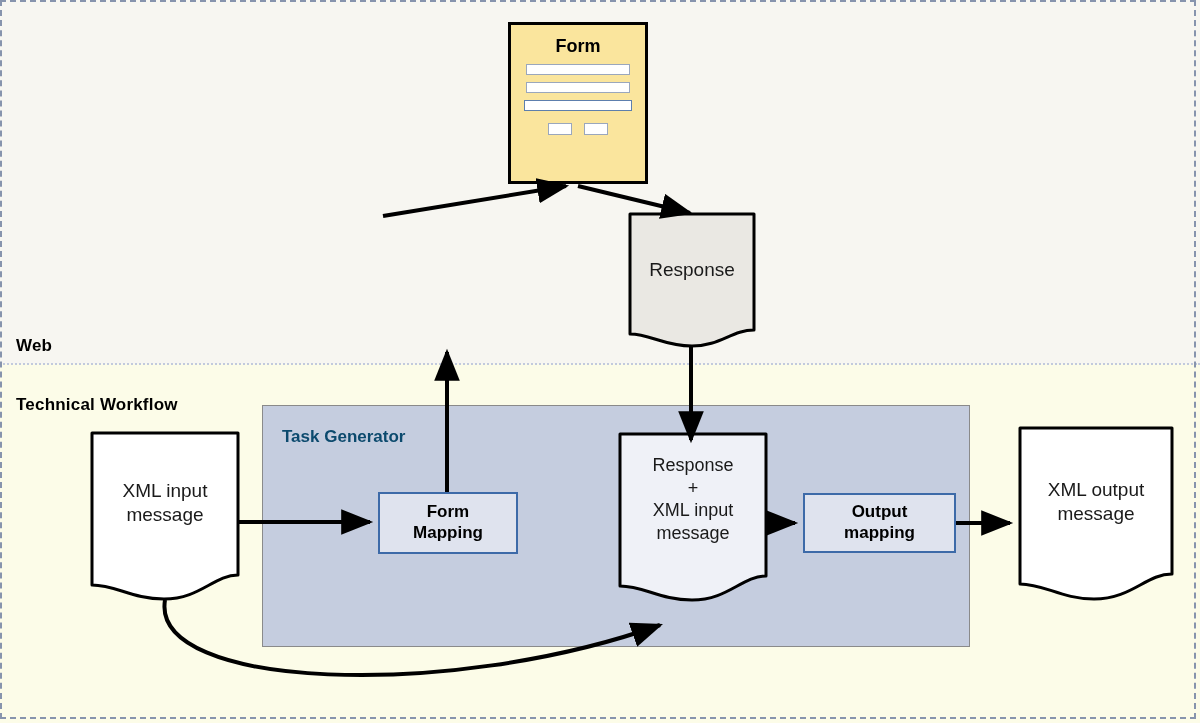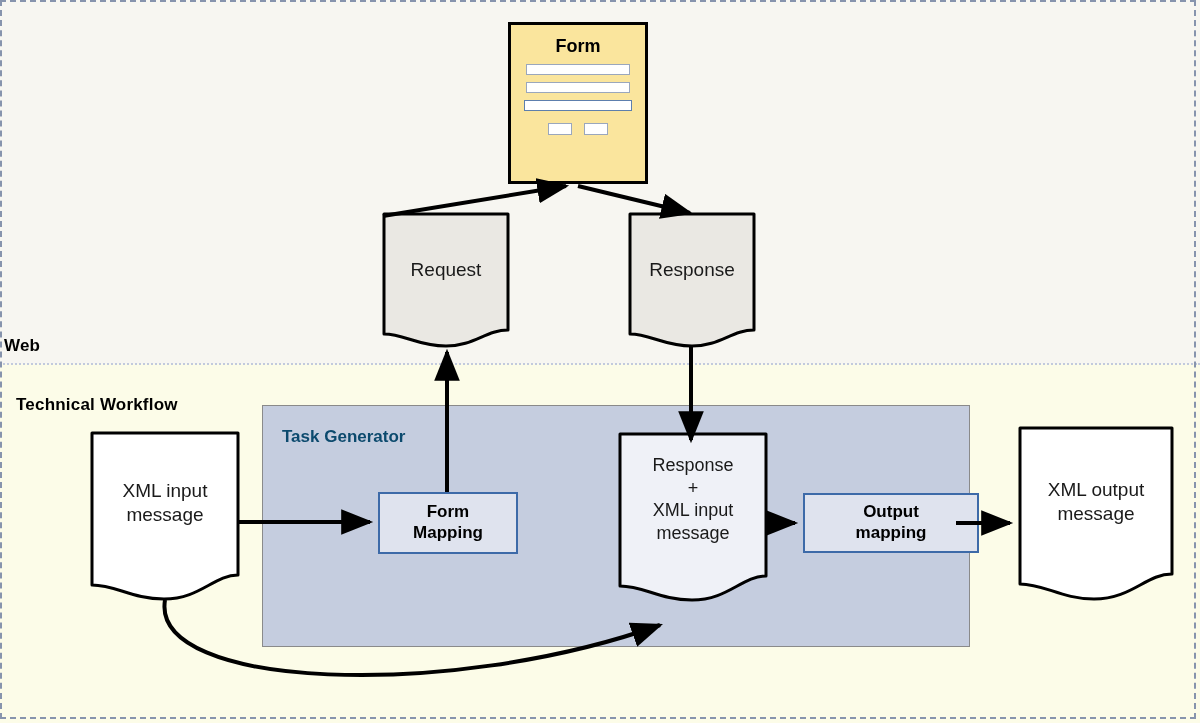--- a/index.html
+++ b/index.html
@@ -7,21 +7,21 @@
   #canvas{position:relative;width:1200px;height:723px;overflow:hidden;background:#f7f6f1;}
 
   
   .band{position:absolute;left:0;width:1200px;}
   #band-web{top:0;height:364px;background:#f7f6f1;}
   #band-tech{top:364px;height:359px;background:#fcfce8;}
   .band-divider{position:absolute;left:0;width:1200px;height:0;border-top:2px dotted #c2cadd;top:363px;}
   .outer-frame{position:absolute;left:0;top:0;width:1196px;height:719px;border:2px dashed #8794ad;box-sizing:border-box;pointer-events:none;}
 
   .band-label{position:absolute;font-weight:bold;font-size:17px;color:#000;letter-spacing:.2px;}
-  #lbl-web{left:4px;top:336px;}
+  #lbl-web{left:16px;top:336px;}
   #lbl-tech{left:16px;top:381px;margin-top:14px;}
 
   
   #task-generator{position:absolute;left:262px;top:405px;width:708px;height:242px;
      background:#c5cddf;border:1px solid #8a8a8a;box-sizing:border-box;}
   #task-generator-label{position:absolute;left:282px;top:427px;font-weight:bold;font-size:17px;color:#0c4a6e;}
 
   
   .node{position:absolute;box-sizing:border-box;display:flex;align-items:center;justify-content:center;text-align:center;}
 
@@ -32,21 +32,21 @@
   .form-field{background:#ffffff;border:1px solid #9aa7bd;height:11px;margin:7px auto 0 auto;box-sizing:border-box;}
   #form-field-1{width:104px;}
   #form-field-2{width:104px;}
   #form-field-3{width:108px;border-color:#5d7fad;}
   .form-buttons{display:flex;justify-content:center;gap:12px;margin-top:12px;}
   .form-button{width:24px;height:12px;background:#ffffff;border:1px solid #9aa7bd;box-sizing:border-box;}
 
   
   .map-box{border:2px solid #3d6aa8;background:#dfe3ee;font-weight:bold;font-size:17px;color:#000;line-height:1.22;}
   #form-mapping{left:378px;top:492px;width:140px;height:62px;}
-  #output-mapping{left:803px;top:493px;width:176px;height:60px;}
+  #output-mapping{left:803px;top:493px;width:153px;height:60px;}
 
   
   .doc{position:absolute;}
   .doc svg{position:absolute;left:0;top:0;overflow:visible;}
   .doc-label{position:absolute;left:0;width:100%;text-align:center;font-size:19px;color:#1a1a1a;line-height:1.26;}
 
   #doc-request{left:382px;top:212px;width:128px;height:136px;}
   #doc-request .doc-label{top:46px;}
   #doc-response{left:628px;top:212px;width:128px;height:136px;}
   #doc-response .doc-label{top:46px;}
@@ -79,26 +79,20 @@
     <div id="form-title">Form</div>
     <div class="form-field" id="form-field-1"></div>
     <div class="form-field" id="form-field-2"></div>
     <div class="form-field" id="form-field-3"></div>
     <div class="form-buttons">
       <div class="form-button"></div>
       <div class="form-button"></div>
     </div>
   </div>
 
-  <div class="doc" id="doc-request">
-    <svg width="128" height="136" viewBox="0 0 128 136" aria-hidden="true">
-      <path d="M2,2 L126,2 L126,118 C104,118 92,134 64,134 C36,134 22,122 2,122 Z" fill="#eae8e3" stroke="#000" stroke-width="3" stroke-linejoin="round"></path>
-    </svg>
-    <div class="doc-label">Request</div>
-  </div>
 
   <div class="doc" id="doc-response">
     <svg width="128" height="136" viewBox="0 0 128 136" aria-hidden="true">
       <path d="M2,2 L126,2 L126,118 C104,118 92,134 64,134 C36,134 22,122 2,122 Z" fill="#eae8e3" stroke="#000" stroke-width="3" stroke-linejoin="round"></path>
     </svg>
     <div class="doc-label">Response</div>
   </div>
 
   <div class="doc" id="doc-xml-input">
     <svg width="150" height="172" viewBox="0 0 150 172" aria-hidden="true">

